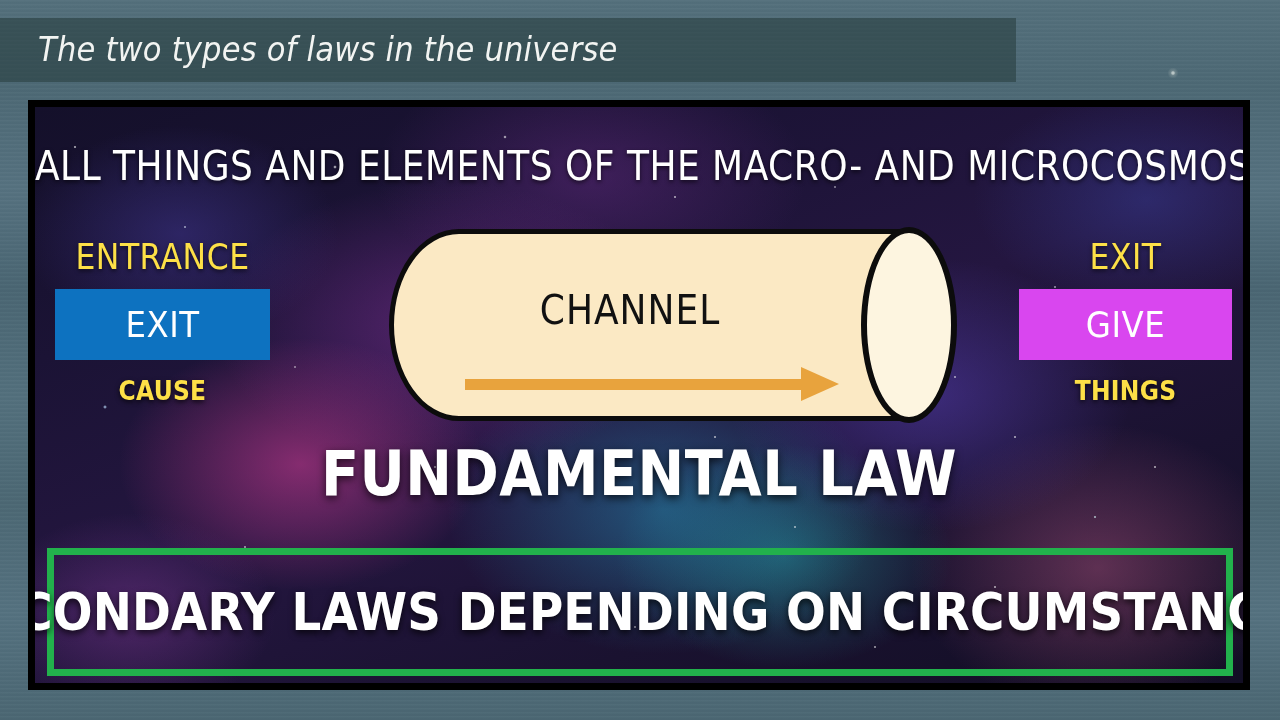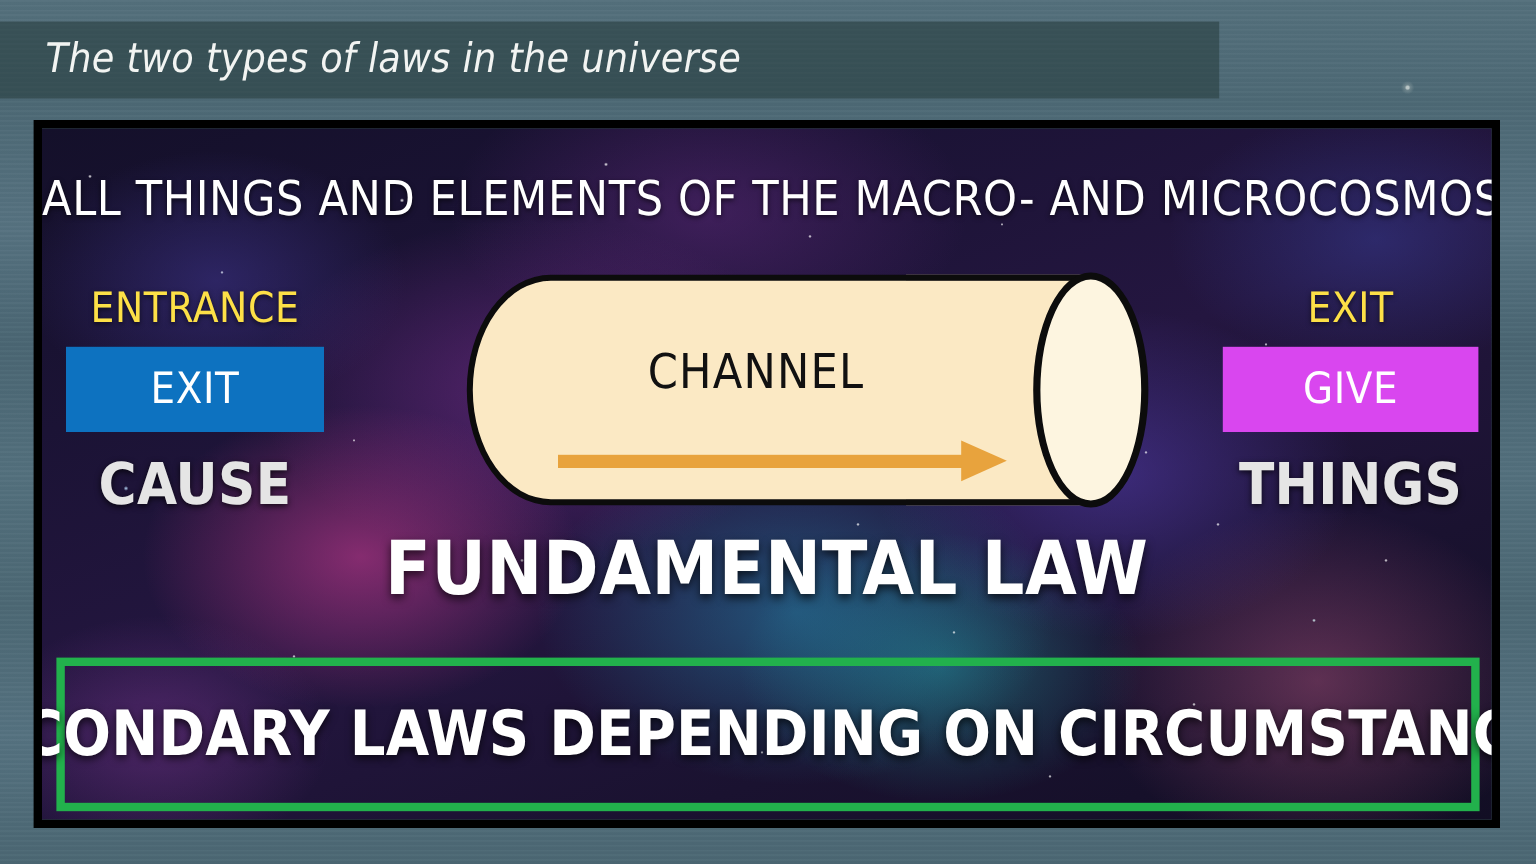--- a/index.html
+++ b/index.html
@@ -127,21 +127,21 @@
   }
   .pill{
     margin-top:12px;height:71px;line-height:71px;
     color:#ffffff;font-size:36px;font-weight:300;letter-spacing:.5px;
     font-family:"DejaVu Sans Condensed","Liberation Sans",sans-serif;
   }
   .pill.blue{background:#0d72c0;}
   .pill.green{background:#d946ef;}
   .side .strong{
     margin-top:16px;
-    color:#e5e5e5;font-size:48px;font-weight:700;letter-spacing:.3px;
+    color:#fde047;font-size:26px;font-weight:700;letter-spacing:.3px;
     font-family:"DejaVu Sans Condensed","Liberation Sans",sans-serif;
     text-shadow:0 2px 5px rgba(0,0,0,.75);
   }
 
   
   .cylinder{position:absolute;left:340px;top:118px;width:560px;height:200px;}
   .cyl-body{
     position:absolute;left:14px;top:4px;width:510px;height:192px;
     background:#fbe9c4;
     border:5px solid #0c0c0c;

